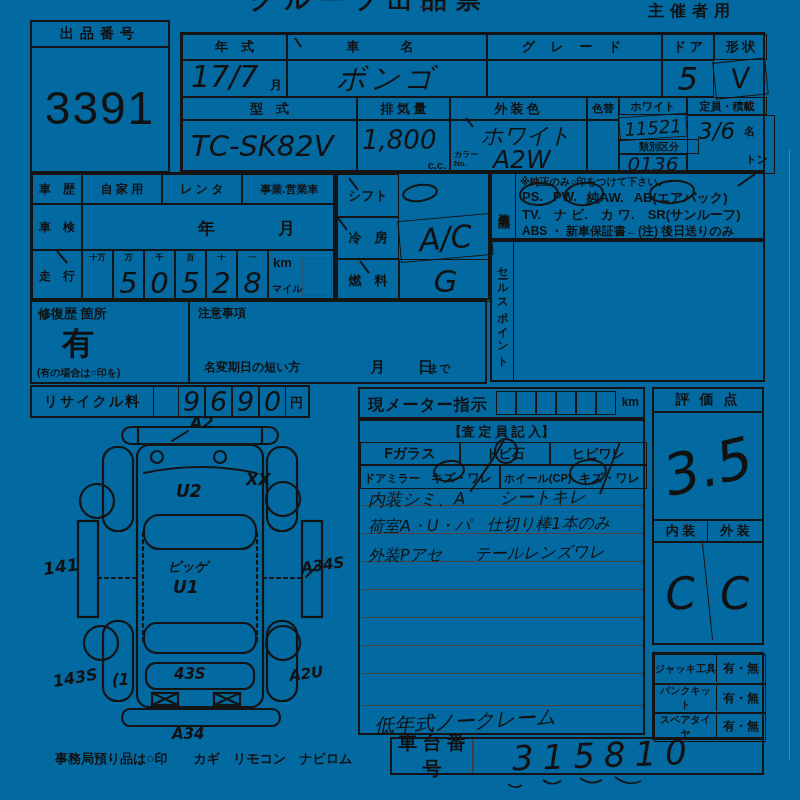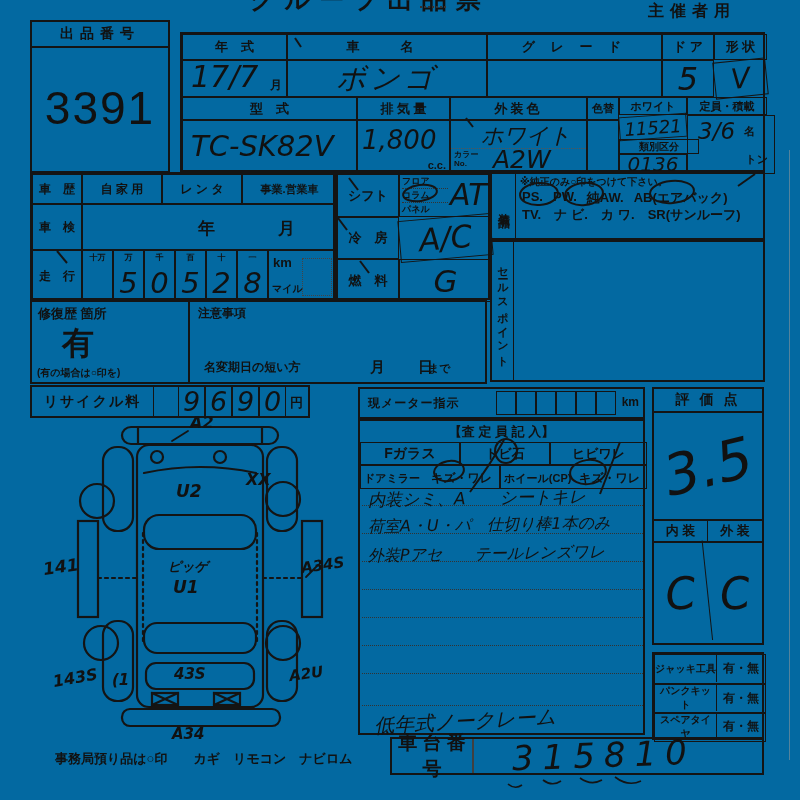--- a/index.html
+++ b/index.html
@@ -119,42 +119,37 @@
       </div>
     <div class="a b1" style="left:236px;top:76px;width:69px;height:52px">
       <span class="a bold" style="left:4px;top:4px;font-size:13px">km</span>
       <span class="a bold" style="left:3px;bottom:5px;font-size:10px">マイル</span>
       <div class="a" style="right:4px;top:7px;width:30px;height:38px;border:1.5px dotted #444"></div>
     </div>
   </div>
 
   <div class="a bd" style="left:335px;top:172px;width:155px;height:128px">
     <div class="a b1 c bold" style="left:0;top:0;width:62px;height:43px;font-size:13px">シフト</div>
-    <div class="a b1" style="left:62px;top:0;width:93px;height:43px">
-      <div class="a dot" style="left:2px;top:0;width:46px;font-size:9px;font-weight:bold">フロア</div>
-      <div class="a dot" style="left:2px;top:14px;width:46px;font-size:9px;font-weight:bold">コラム</div>
-      <div class="a" style="left:2px;top:28px;width:46px;font-size:9px;font-weight:bold">パネル</div>
-      <span class="a hw" style="left:50px;top:2px;font-size:30px">AT</span>
-    </div>
     <div class="a b1 c bold" style="left:0;top:43px;width:62px;height:42px;font-size:13px">冷　房</div>
     <div class="a b1 c hw" style="left:62px;top:43px;width:93px;height:42px;font-size:31px;transform:rotate(-5deg)">A/C</div>
     <div class="a b1 c bold" style="left:0;top:85px;width:62px;height:43px;font-size:13px">燃　料</div>
     <div class="a b1 c hw" style="left:62px;top:85px;width:93px;height:43px;font-size:31px">G</div>
   </div>
 
   <div class="a bd" style="left:490px;top:172px;width:275px;height:68px">
     <div class="a c bold vert" style="left:0;top:0;width:24px;height:64px;border-right:1.5px solid #141414;font-size:12px">装備品</div>
     <div class="a bold" style="left:28px;top:1px;font-size:10px">※純正のみ○印をつけて下さい。</div>
     <div class="a bold" style="left:30px;top:15px;font-size:13px;display:flex;gap:10px">
       <span>PS.</span>
       <span>PW.</span>
       <span>純AW.</span>
       <span>AB(エアバック)</span>
     </div>
     <div class="a bold" style="left:30px;top:32px;font-size:13px">TV.　ナ ビ.　カ ワ.　SR(サンルーフ)</div>
+    <div class="a bold" style="left:30px;top:49px;font-size:12px">ABS ・ 新車保証書←(注) 後日送りのみ</div>
   </div>
 
   <div class="a bd" style="left:490px;top:240px;width:275px;height:142px">
     <div class="a c vert" style="left:0;top:0;width:22px;height:138px;border-right:1.5px solid #141414;font-size:11px;font-weight:bold">セールスポイント</div>
   </div>
 
   <div class="a bd" style="left:30px;top:300px;width:160px;height:84px">
     <div class="a bold" style="left:6px;top:3px;font-size:13px">修復歴 箇所</div>
     <div class="a bold" style="left:30px;top:20px;font-size:32px">有</div>
     <div class="a bold" style="left:5px;bottom:2px;font-size:10px">(有の場合は○印を)</div>
@@ -171,21 +166,21 @@
   <div class="a bd" style="left:30px;top:385px;width:280px;height:33px">
     <div class="a c bold" style="left:0;top:0;width:122px;height:29px;border-right:1.5px solid #141414;font-size:14px;letter-spacing:2px">リサイクル料</div>
     <div class="a b1 c hw" style="left:146px;top:-2px;width:27px;height:33px;font-size:27px">9</div>
     <div class="a b1 c hw" style="left:173px;top:-2px;width:27px;height:33px;font-size:27px">6</div>
     <div class="a b1 c hw" style="left:200px;top:-2px;width:27px;height:33px;font-size:27px">9</div>
     <div class="a b1 c hw" style="left:227px;top:-2px;width:27px;height:33px;font-size:27px">0</div>
     <span class="a bold" style="left:258px;top:7px;font-size:13px">円</span>
   </div>
 
   <div class="a bd" style="left:358px;top:387px;width:287px;height:32px">
-    <div class="a bold" style="left:8px;top:6px;font-size:12px;letter-spacing:1px">現メーター指示</div>
+    <div class="a bold" style="left:8px;top:6px;font-size:16px;letter-spacing:1px">現メーター指示</div>
     <div class="a b1" style="left:136px;top:2px;width:20px;height:24px"></div>
     <div class="a b1" style="left:156px;top:2px;width:20px;height:24px"></div>
     <div class="a b1" style="left:176px;top:2px;width:20px;height:24px"></div>
     <div class="a b1" style="left:196px;top:2px;width:20px;height:24px"></div>
     <div class="a b1" style="left:216px;top:2px;width:20px;height:24px"></div>
     <div class="a b1" style="left:236px;top:2px;width:20px;height:24px"></div>
     <span class="a bold" style="right:4px;top:6px;font-size:12px">km</span>
   </div>
 
   <div class="a bd" style="left:358px;top:419px;width:287px;height:316px">

